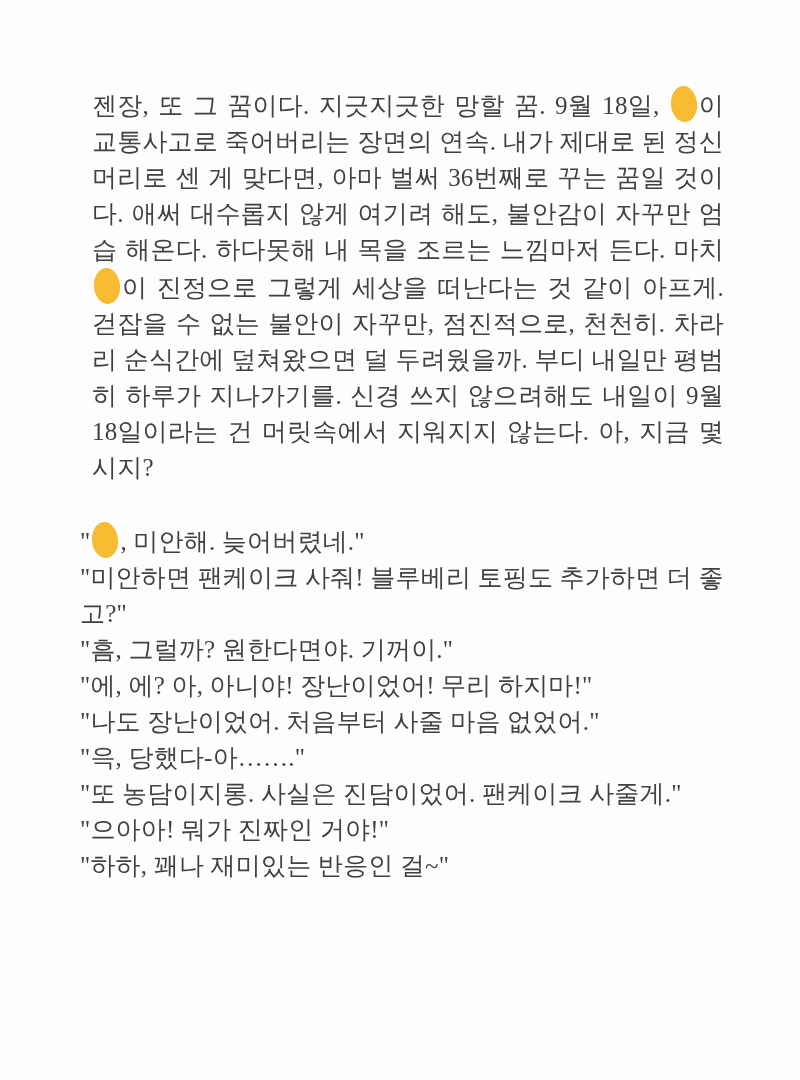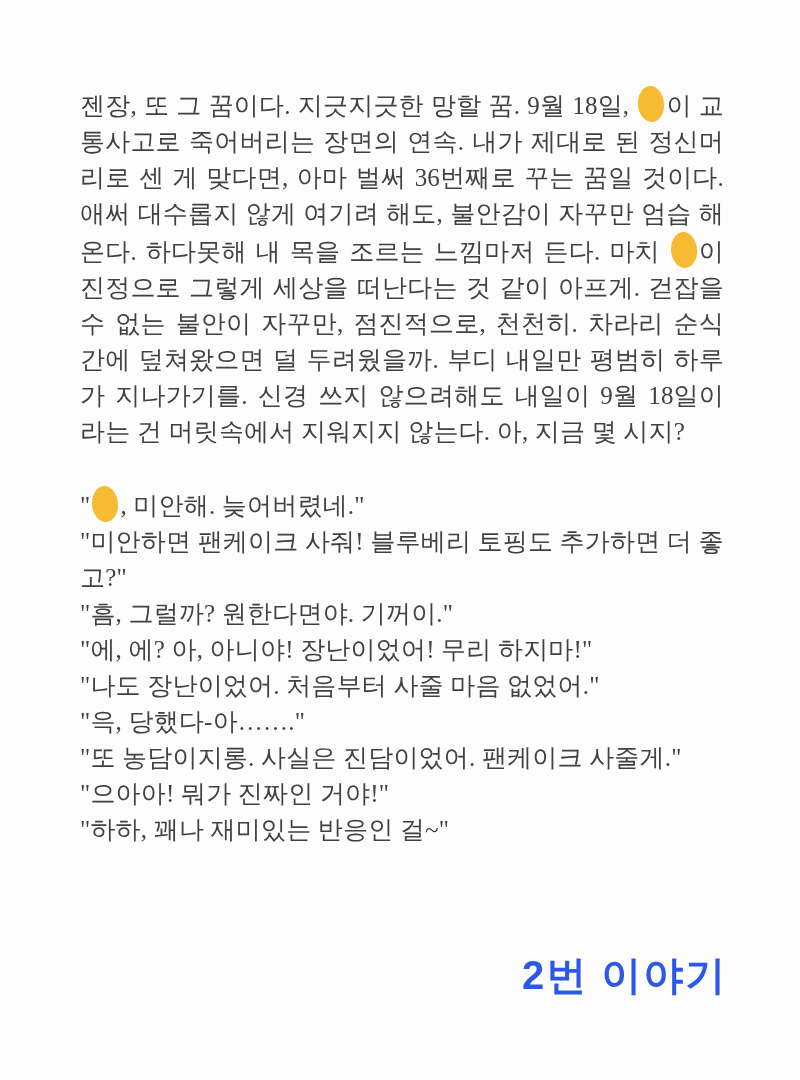--- a/index.html
+++ b/index.html
@@ -19,21 +19,21 @@
   .text-body {
     position: absolute;
     left: 80px;
     top: 86px;
     width: 644px;
     font-size: 25px;
     line-height: 36px;
     letter-spacing: 0.2px;
   }
   .para {
-    margin: 0 0 36px 0;
+    margin: 0 0 36px 12px;
     text-align: justify;
   }
   .dialogue-block {
     margin: 0 0 36px 0;
   }
   .dialogue-line {
     margin: 0;
     text-align: left;
   }
   .redaction-blob {
@@ -75,15 +75,14 @@
       <p class="dialogue-line">"나도 장난이었어. 처음부터 사줄 마음 없었어."</p>
       <p class="dialogue-line">"윽, 당했다-아……."</p>
       <p class="dialogue-line">"또 농담이지롱. 사실은 진담이었어. 팬케이크 사줄게."</p>
       <p class="dialogue-line">"으아아! 뭐가 진짜인 거야!"</p>
       <p class="dialogue-line">"하하, 꽤나 재미있는 반응인 걸~"</p>
     </div>
 
 
   </div>
 
-  <div class="annotation">2번 이야기</div>
 
 </div>
 
 </body></html>

